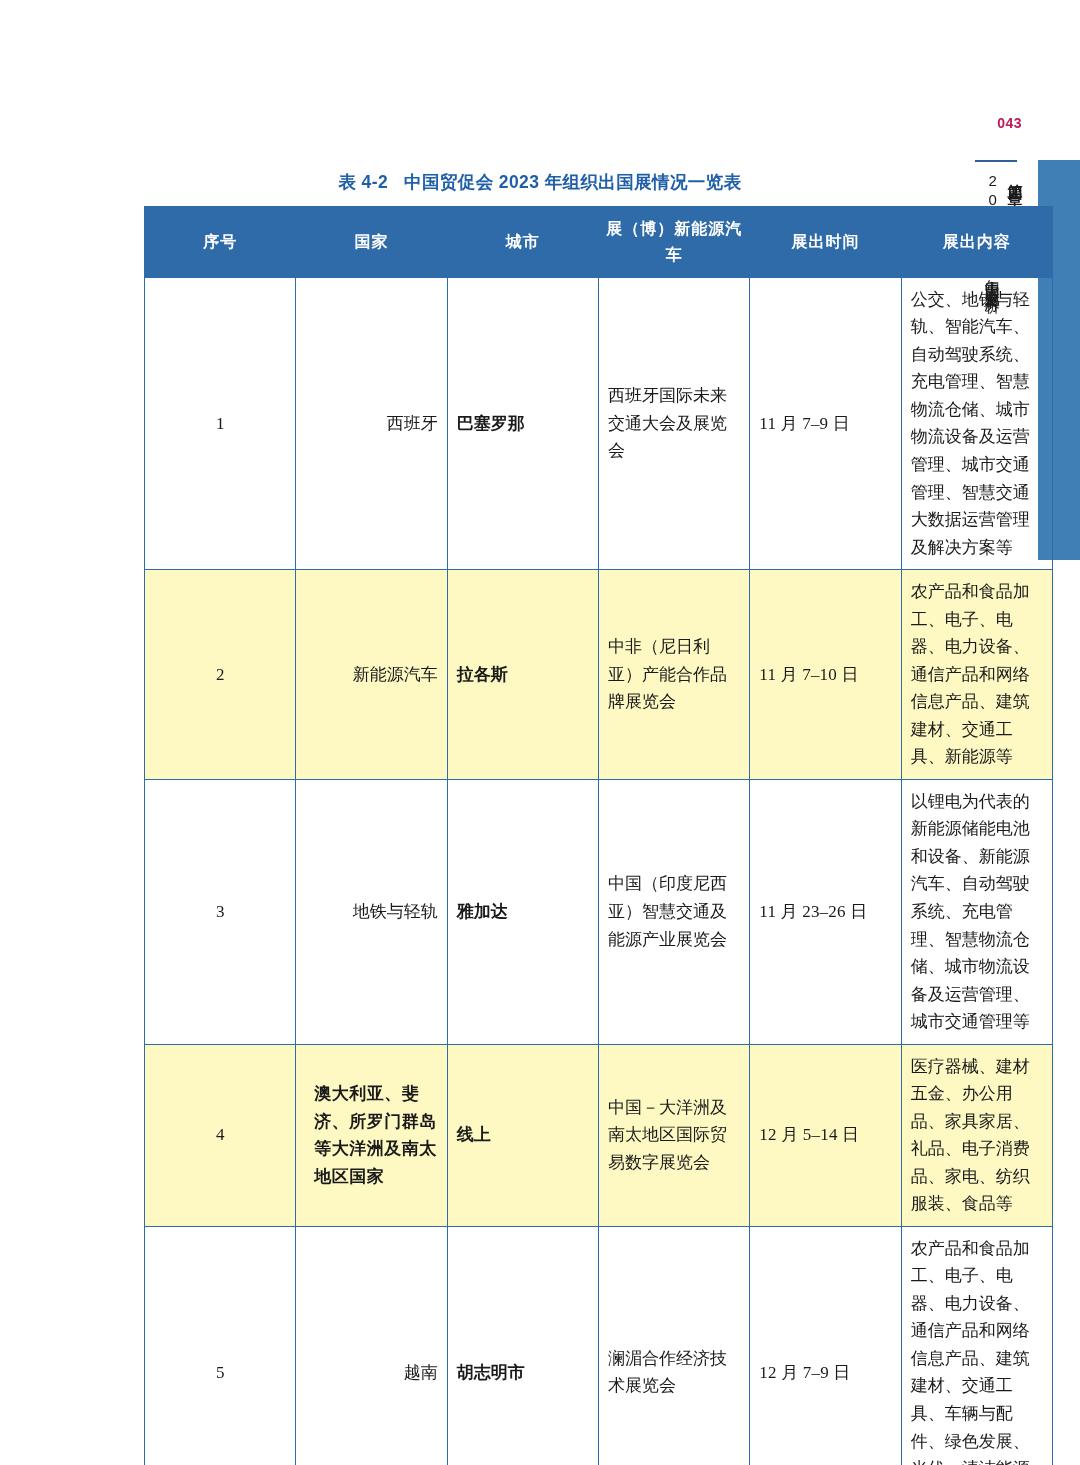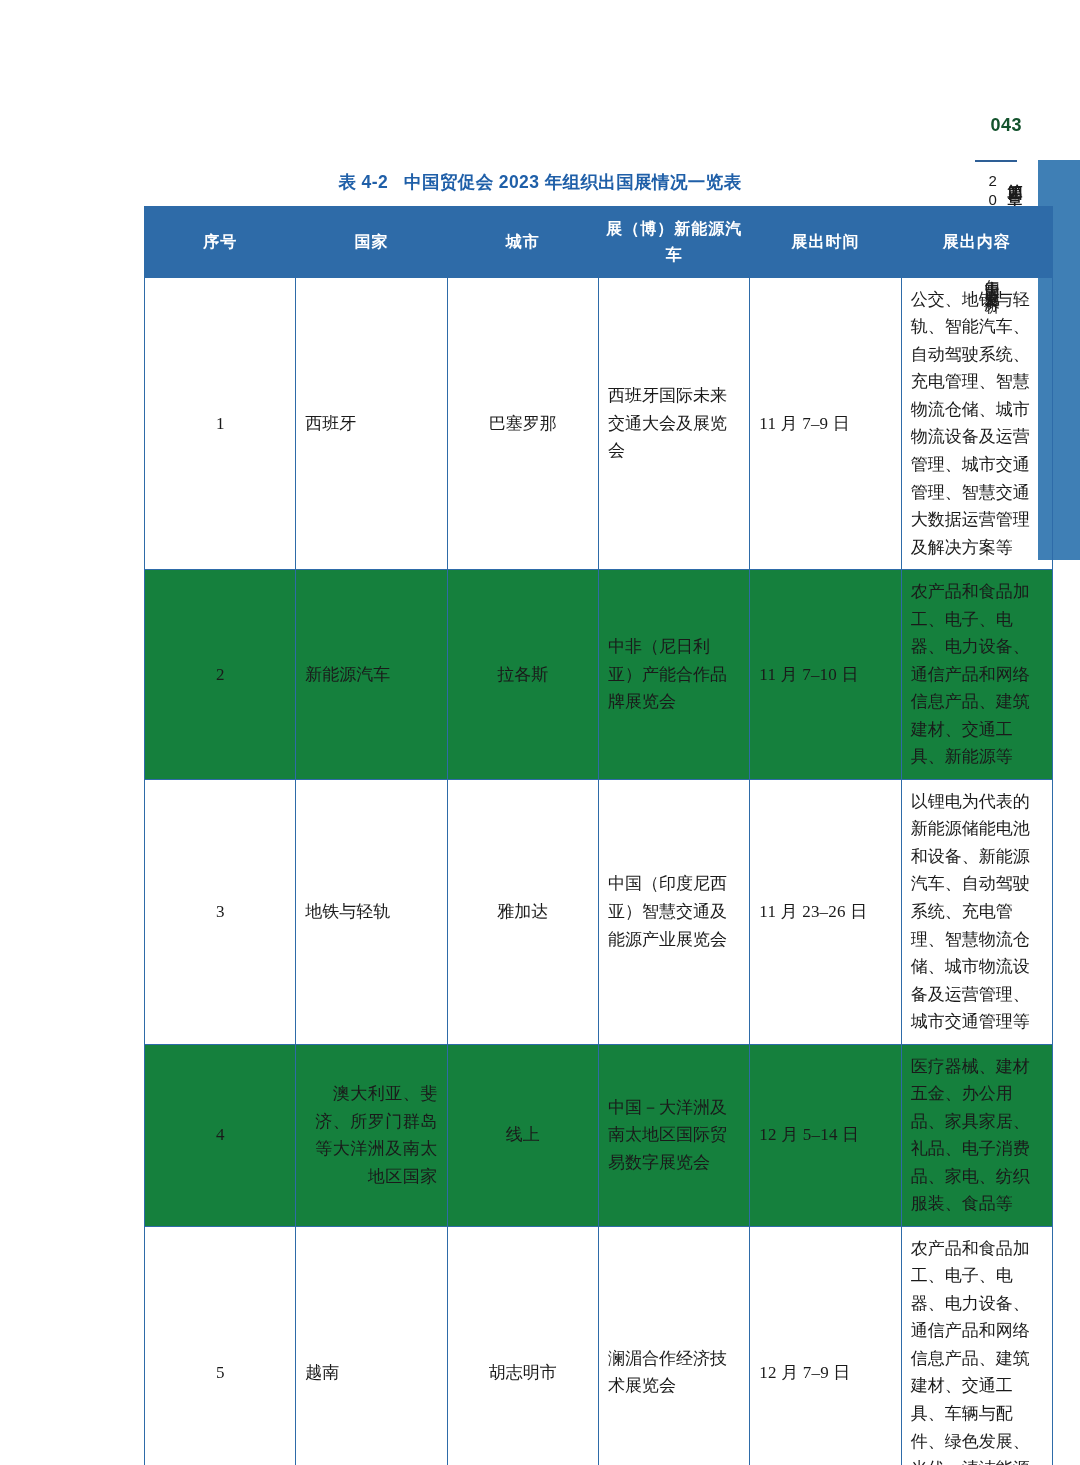--- a/index.html
+++ b/index.html
@@ -15,23 +15,23 @@
     color: #1a1a1a;
     overflow: hidden;
   }
 
   
   .page-number {
     position: absolute;
     top: 115px;
     right: 58px;
     font-family: "Liberation Sans", sans-serif;
-    font-size: 18px;
-    font-weight: 700;
-    color: #14532d;
+    font-size: 14px;
+    font-weight: 700;
+    color: #be185d;
     letter-spacing: 0.5px;
   }
 
   
   .side-rule {
     position: absolute;
     top: 160px;
     right: 63px;
     width: 42px;
     height: 2px;
@@ -108,33 +108,34 @@
     background: #2e6ba8;
     color: #ffffff;
     font-weight: 700;
     text-align: center;
     font-size: 16px;
     padding: 9px 4px;
     letter-spacing: 1px;
     border-color: #2e6ba8;
   }
   tbody tr.alt td {
-    background: #15803d;
+    background: #fef9c3;
   }
   td.c-idx { text-align: center; width: 48px; }
-  td.c-country { text-align: left; width: 104px; }
-  td.c-city { text-align: center; width: 84px; }
+  td.c-country { text-align: right; width: 104px; }
+  td.c-city { width: 84px; font-weight: bold; }
   td.c-expo { text-align: left; width: 158px; }
   td.c-time { text-align: left; width: 115px; letter-spacing: 0.2px;}
   td.c-content { text-align: left; }
 
   td.c-country.wrap-narrow {
-    text-align: right;
+    text-align: left;
     padding-left: 18px;
     letter-spacing: 0.5px;
+    font-weight: bold;
   }
 </style>
 </head>
 <body>
 
 <div class="page-number">043</div>
 
 <div class="side-rule"></div>
 <div class="side-head">
   <span class="bold">第四章</span>

